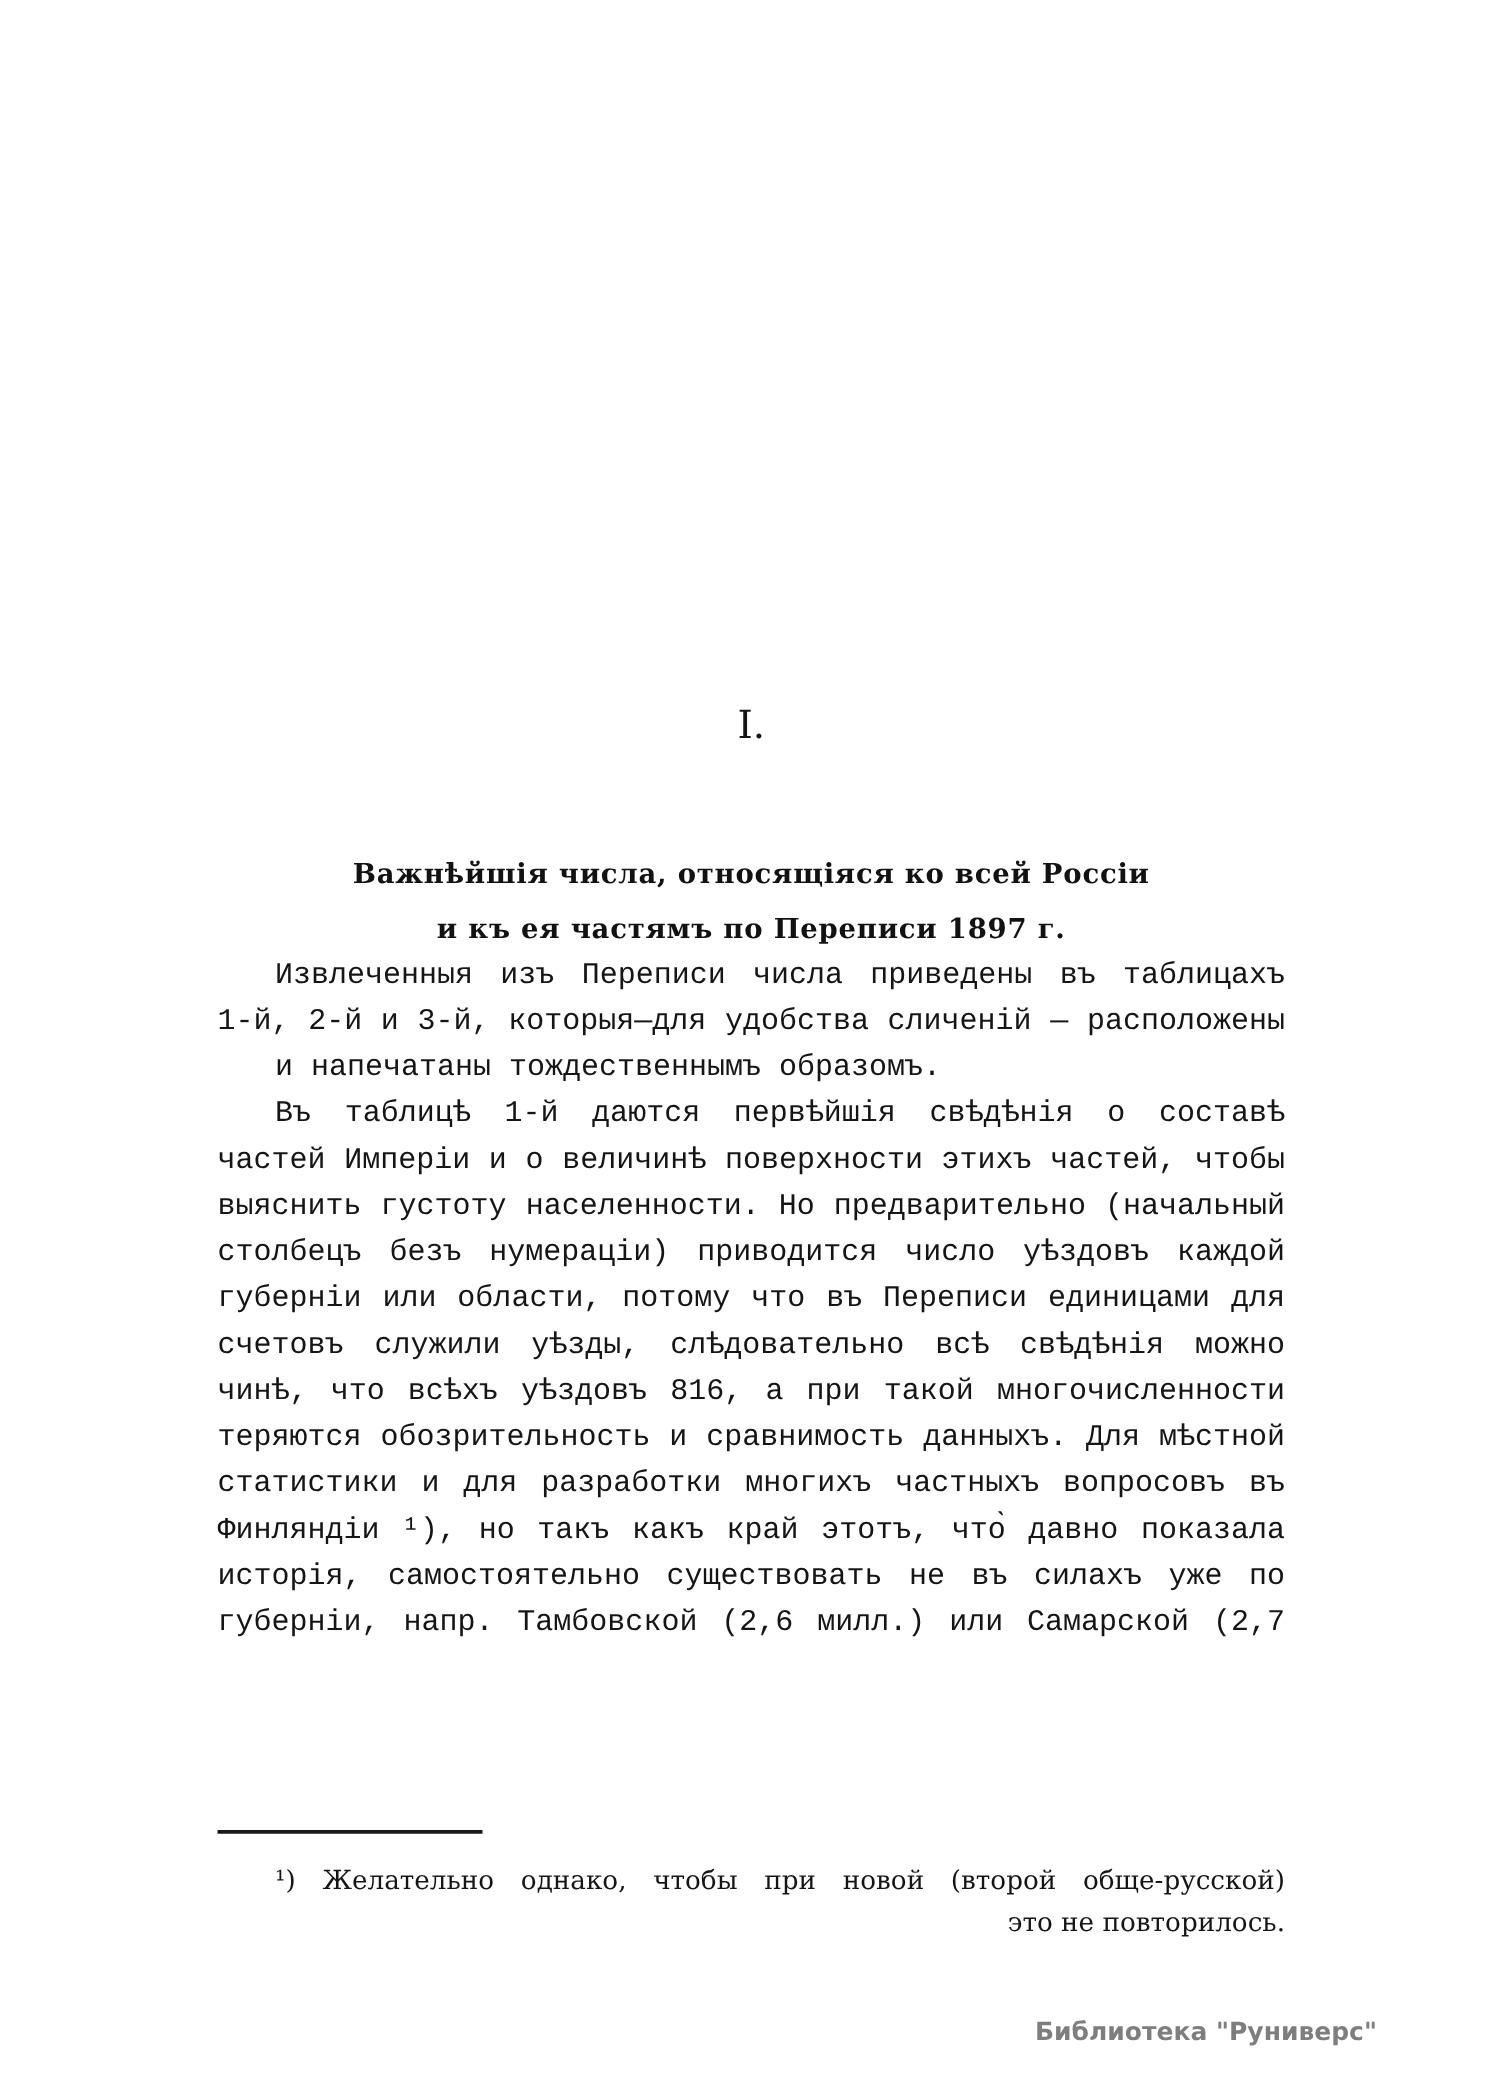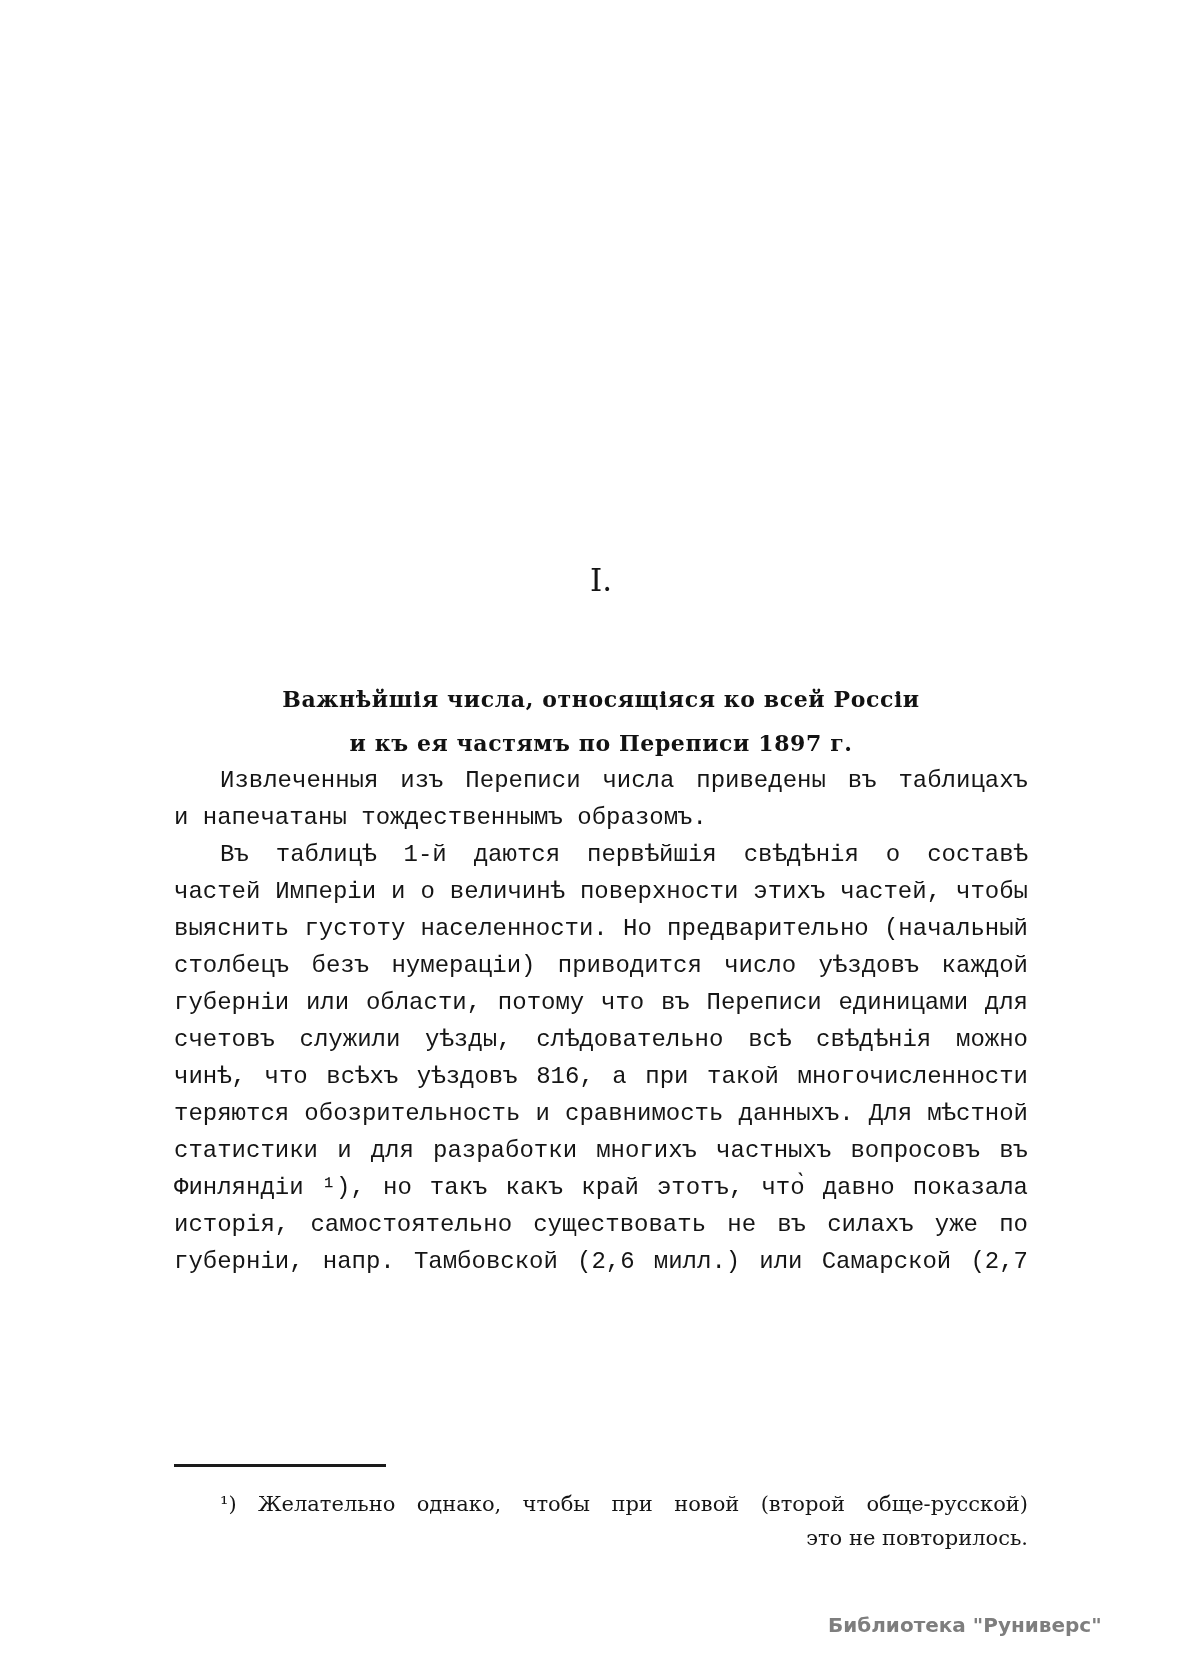--- a/index.html
+++ b/index.html
@@ -53,20 +53,21 @@
     height: 37px;
     overflow: hidden;
     text-align: justify;
     text-align-last: justify;
     white-space: normal;
     font-family: Liberation Mono, monospace;
   }
   .line.no-justify {
     text-align: right;
     text-align-last: left;
+    margin-left: 46px;
   }
   .line.indent { text-indent: 46px; }
 
   .footnote-rule {
     position: absolute;
     top: 1464px;
     left: 174px;
     width: 212px;
     height: 3px;
     background: #1a1a1a;
@@ -114,20 +115,21 @@
 
   <div class="section-number">I.</div>
 
   <div class="title-block">
     <div>Важнѣйшія числа, относящіяся ко всей Россіи</div>
     <div>и къ ея частямъ по Переписи 1897 г.</div>
   </div>
 
   <div class="body-text">
       <div class="line indent">Извлеченныя изъ Переписи числа приведены въ таблицахъ</div>
+      <div class="line">1-й, 2-й и 3-й, которыя—для удобства сличеній — расположены</div>
       <div class="line no-justify">и напечатаны тождественнымъ образомъ.</div>
       <div class="line indent">Въ таблицѣ 1-й даются первѣйшія свѣдѣнія о составѣ населенія</div>
       <div class="line">частей Имперіи и о величинѣ поверхности этихъ частей, чтобы</div>
       <div class="line">выяснить густоту населенности. Но предварительно (начальный</div>
       <div class="line">столбецъ безъ нумераціи) приводится число уѣздовъ каждой</div>
       <div class="line">губерніи или области, потому что въ Переписи единицами для</div>
       <div class="line">счетовъ служили уѣзды, слѣдовательно всѣ свѣдѣнія можно</div>
       <div class="line">чинѣ, что всѣхъ уѣздовъ 816, а при такой многочисленности</div>
       <div class="line">теряются обозрительность и сравнимость данныхъ. Для мѣстной</div>
       <div class="line">статистики и для разработки многихъ частныхъ вопросовъ въ</div>

